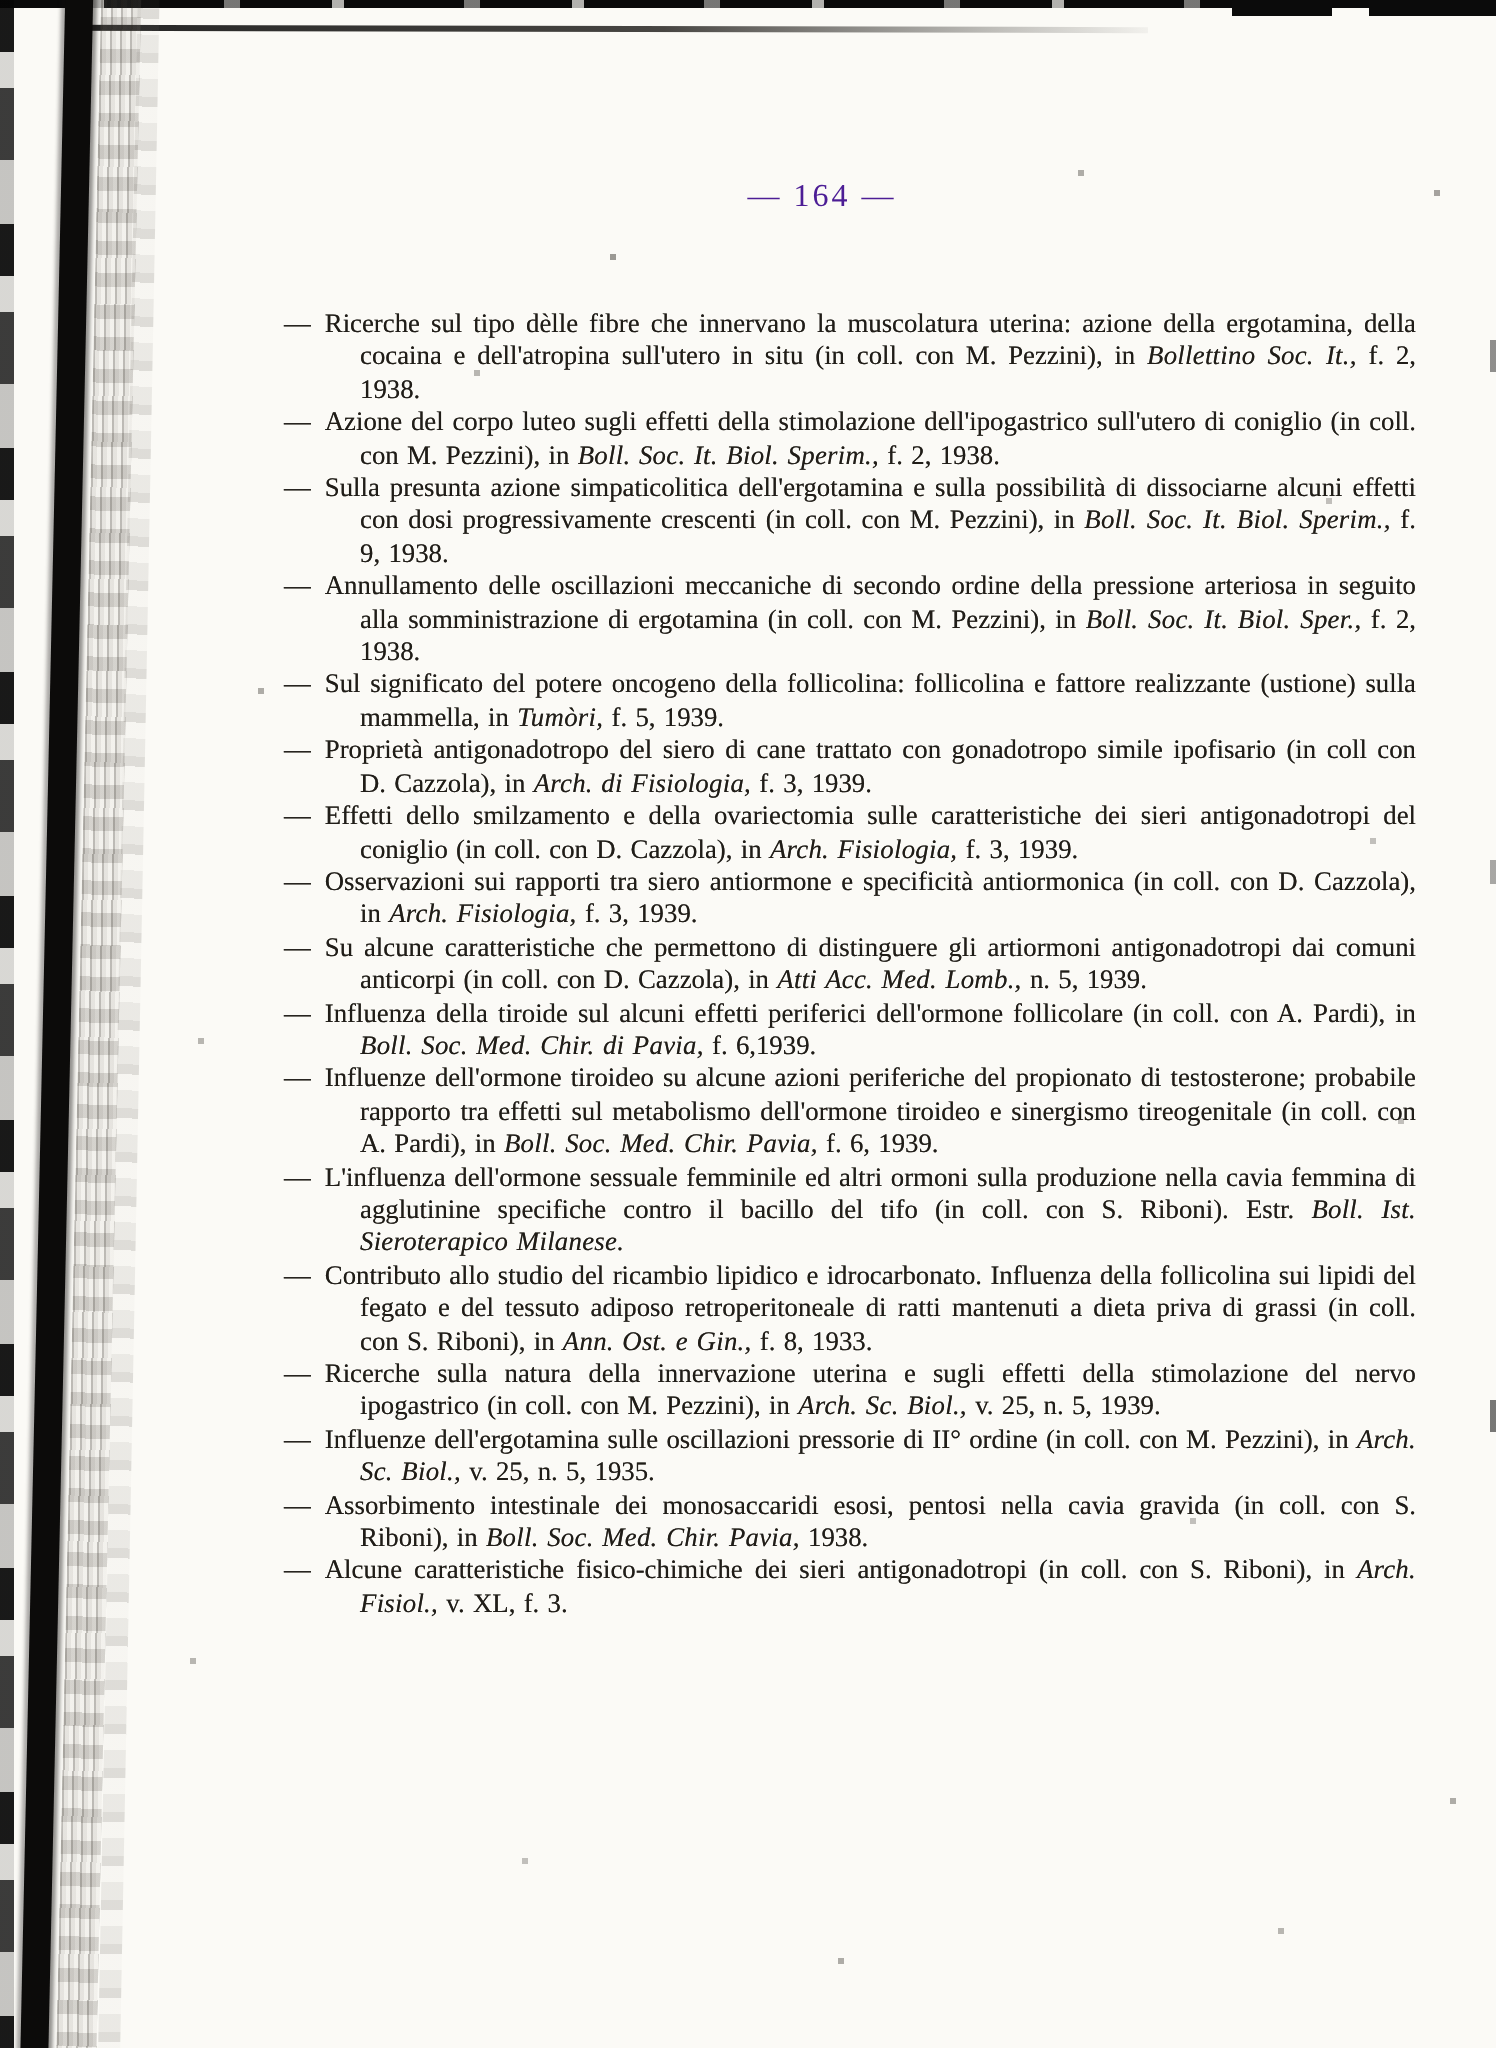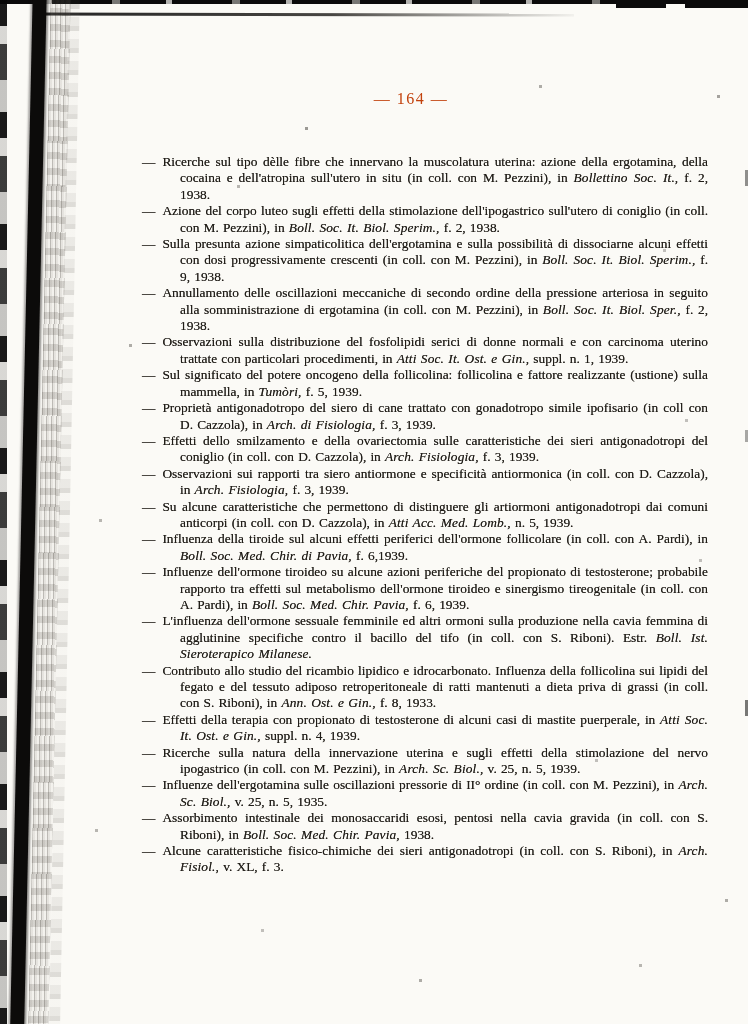--- a/index.html
+++ b/index.html
@@ -82,21 +82,21 @@
       96px 830px 0 1px rgba(60,55,50,.35),
       596px 760px 0 1px rgba(60,55,50,.3),
       726px 900px 0 1px rgba(60,55,50,.4);
   }
 
   
   .page-number {
     position:absolute; top:90px; left:142px; width:566px;
     text-align:center; font-size:16px; letter-spacing:1.5px;
     transform:translateX(-14px);
-    color:#c2410c;
+    color:#4c1d95;
   }
   .bib {
     position:absolute; top:154px; left:142px; width:566px;
   }
   .entry {
     text-align:justify;
     font-size:13.4px;
     line-height:16.4px;
     padding-left:38px;
     text-indent:-38px;
@@ -119,28 +119,26 @@
 <div class="right-edge"></div>
 <div class="speckles"></div>
 
 <div class="page-number">— 164 —</div>
 
 <div class="bib">
     <div class="entry"><span class="dash">—</span><span>Ricerche sul tipo dèlle fibre che innervano la muscolatura uterina: azione della ergotamina, della cocaina e dell'atropina sull'utero in situ (in coll. con M. Pezzini), in </span><i>Bollettino Soc. It.,</i><span> f. 2, 1938.</span></div>
     <div class="entry"><span class="dash">—</span><span>Azione del corpo luteo sugli effetti della stimolazione dell'ipogastrico sull'utero di coniglio (in coll. con M. Pezzini), in </span><i>Boll. Soc. It. Biol. Sperim.,</i><span> f. 2, 1938.</span></div>
     <div class="entry"><span class="dash">—</span><span>Sulla presunta azione simpaticolitica dell'ergotamina e sulla possibilità di dissociarne alcuni effetti con dosi progressivamente crescenti (in coll. con M. Pezzini), in </span><i>Boll. Soc. It. Biol. Sperim.,</i><span> f. 9, 1938.</span></div>
     <div class="entry"><span class="dash">—</span><span>Annullamento delle oscillazioni meccaniche di secondo ordine della pressione arteriosa in seguito alla somministrazione di ergotamina (in coll. con M. Pezzini), in </span><i>Boll. Soc. It. Biol. Sper.,</i><span> f. 2, 1938.</span></div>
-    <div class="entry"><span class="dash">—</span><span>Osservazioni sulla distribuzione del fosfolipidi serici di donne normali e con carcinoma uterino trattate con particolari procedimenti, in </span><i>Atti Soc. It. Ost. e Gin.,</i><span> suppl. n. 1, 1939.</span></div>
     <div class="entry"><span class="dash">—</span><span>Sul significato del potere oncogeno della follicolina: follicolina e fattore realizzante (ustione) sulla mammella, in </span><i>Tumòri,</i><span> f. 5, 1939.</span></div>
     <div class="entry"><span class="dash">—</span><span>Proprietà antigonadotropo del siero di cane trattato con gonadotropo simile ipofisario (in coll con D. Cazzola), in </span><i>Arch. di Fisiologia,</i><span> f. 3, 1939.</span></div>
     <div class="entry"><span class="dash">—</span><span>Effetti dello smilzamento e della ovariectomia sulle caratteristiche dei sieri antigonadotropi del coniglio (in coll. con D. Cazzola), in </span><i>Arch. Fisiologia,</i><span> f. 3, 1939.</span></div>
     <div class="entry"><span class="dash">—</span><span>Osservazioni sui rapporti tra siero antiormone e specificità antiormonica (in coll. con D. Cazzola), in </span><i>Arch. Fisiologia,</i><span> f. 3, 1939.</span></div>
     <div class="entry"><span class="dash">—</span><span>Su alcune caratteristiche che permettono di distinguere gli artiormoni antigonadotropi dai comuni anticorpi (in coll. con D. Cazzola), in </span><i>Atti Acc. Med. Lomb.,</i><span> n. 5, 1939.</span></div>
     <div class="entry"><span class="dash">—</span><span>Influenza della tiroide sul alcuni effetti periferici dell'ormone follicolare (in coll. con A. Pardi), in </span><i>Boll. Soc. Med. Chir. di Pavia,</i><span> f. 6,1939.</span></div>
     <div class="entry"><span class="dash">—</span><span>Influenze dell'ormone tiroideo su alcune azioni periferiche del propionato di testosterone; probabile rapporto tra effetti sul metabolismo dell'ormone tiroideo e sinergismo tireogenitale (in coll. con A. Pardi), in </span><i>Boll. Soc. Med. Chir. Pavia,</i><span> f. 6, 1939.</span></div>
     <div class="entry"><span class="dash">—</span><span>L'influenza dell'ormone sessuale femminile ed altri ormoni sulla produzione nella cavia femmina di agglutinine specifiche contro il bacillo del tifo (in coll. con S. Riboni). Estr. </span><i>Boll. Ist. Sieroterapico Milanese.</i></div>
     <div class="entry"><span class="dash">—</span><span>Contributo allo studio del ricambio lipidico e idrocarbonato. Influenza della follicolina sui lipidi del fegato e del tessuto adiposo retroperitoneale di ratti mantenuti a dieta priva di grassi (in coll. con S. Riboni), in </span><i>Ann. Ost. e Gin.,</i><span> f. 8, 1933.</span></div>
-    <div class="entry"><span class="dash">—</span><span>Effetti della terapia con propionato di testosterone di alcuni casi di mastite puerperale, in </span><i>Atti Soc. It. Ost. e Gin.,</i><span> suppl. n. 4, 1939.</span></div>
     <div class="entry"><span class="dash">—</span><span>Ricerche sulla natura della innervazione uterina e sugli effetti della stimolazione del nervo ipogastrico (in coll. con M. Pezzini), in </span><i>Arch. Sc. Biol.,</i><span> v. 25, n. 5, 1939.</span></div>
     <div class="entry"><span class="dash">—</span><span>Influenze dell'ergotamina sulle oscillazioni pressorie di II° ordine (in coll. con M. Pezzini), in </span><i>Arch. Sc. Biol.,</i><span> v. 25, n. 5, 1935.</span></div>
     <div class="entry"><span class="dash">—</span><span>Assorbimento intestinale dei monosaccaridi esosi, pentosi nella cavia gravida (in coll. con S. Riboni), in </span><i>Boll. Soc. Med. Chir. Pavia,</i><span> 1938.</span></div>
     <div class="entry"><span class="dash">—</span><span>Alcune caratteristiche fisico-chimiche dei sieri antigonadotropi (in coll. con S. Riboni), in </span><i>Arch. Fisiol.,</i><span> v. XL, f. 3.</span></div>
   </div>
 
 </body></html>

